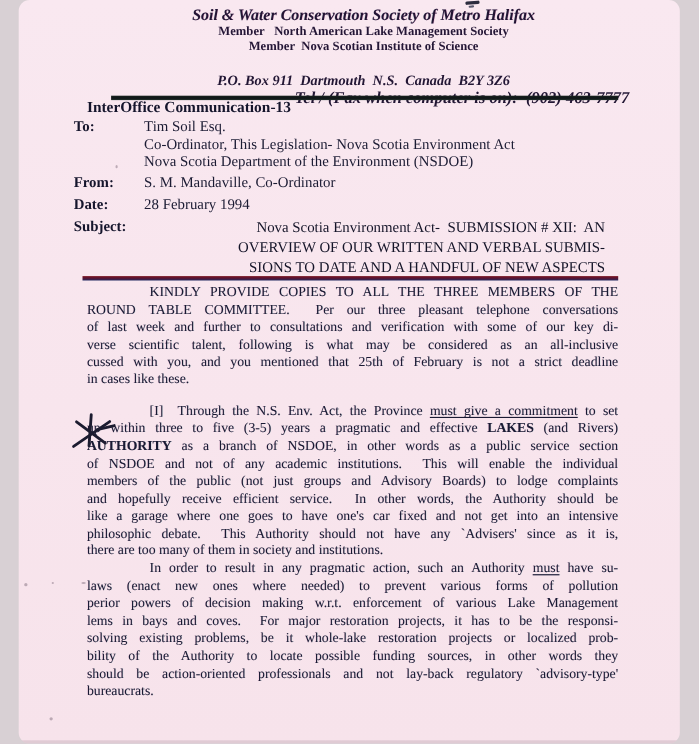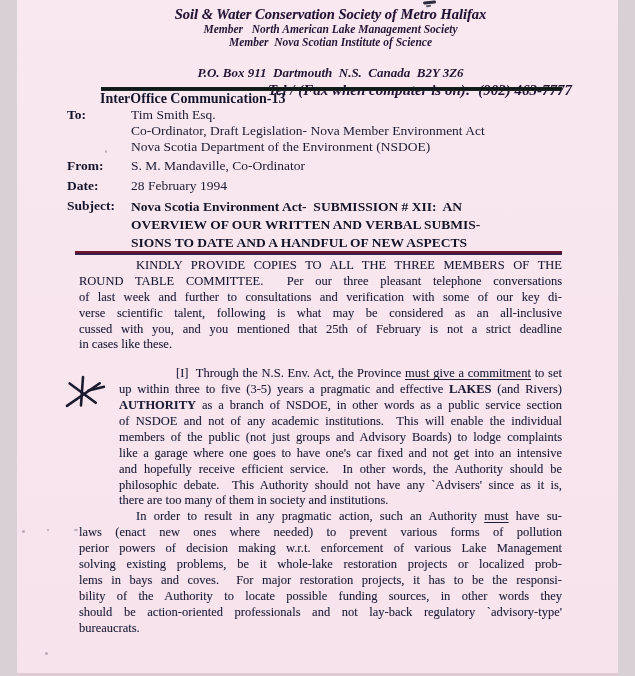--- a/index.html
+++ b/index.html
@@ -1,40 +1,40 @@
 <!DOCTYPE html>
 <html><head>
 <meta charset="utf-8">
 <style>
   html,body { margin:0; padding:0; }
   body { background:#d8d0d4; font-family:"Liberation Serif", serif; }
   .page {
     position:relative; width:601px; height:676px; margin:0 auto;
     background:linear-gradient(180deg,#f9e8f0 0%,#f8e5ed 55%,#f7e3eb 100%);
-    color:#1b1b33; overflow:hidden;
+    color:#1b1b33; overflow:hidden;border-radius:10px;
   }
   
   .letterhead { position:absolute; left:62px; top:6px; width:483px; text-align:center; padding-left:10px; }
   .org-name  { font-size:14.5px; line-height:17px; font-weight:bold; font-style:italic; color:#221433;
                text-shadow:0.4px 0 rgba(180,0,120,.22), -0.4px 0 rgba(0,140,140,.18); }
-  .member    { font-size:11.5px; line-height:13px; font-weight:bold; font-style:italic; color:#241636; }
+  .member    { font-size:11.5px; line-height:13px; font-weight:bold; color:#241636; }
   .address   { font-size:13px; line-height:15px; font-weight:bold; font-style:italic; margin-top:16px; color:#221634; }
   .telline   { font-size:15px; line-height:14px; font-weight:bold; font-style:italic; text-align:right; margin-top:3px; color:#221634; }
   .rule-top  { position:absolute; left:84px; top:87px; width:461px; height:3.5px;
                background:linear-gradient(180deg,#19231f 0%,#0e1416 55%,#24322c 100%); }
   
-  .doc-title { position:absolute; left:62px; top:91px; font-size:14px; font-weight:bold; color:#15152c;margin-left:21px; }
+  .doc-title { position:absolute; left:62px; top:91px; font-size:14px; font-weight:bold; color:#15152c; }
   .fields    { position:absolute; left:50px; top:107px; width:483px; }
   .field-row { position:relative; }
   .field-label { position:absolute; left:0; top:0; font-weight:bold; font-size:13.5px; line-height:16px; color:#15152c; }
   .field-value { margin-left:64px; font-size:13.5px; line-height:16px; }
   .row-from { margin-top:3px; }
   .row-date { margin-top:4px; }
   .row-subject { margin-top:4px; }
-  .row-subject .field-value { font-weight:bold; line-height:18px; color:#141428; }
+  .row-subject .field-value { font-weight:normal; line-height:18px; color:#141428;text-align:right; }
   .rule-mid  { position:absolute; left:58px; top:251px; width:487px; height:4px;
                background:linear-gradient(180deg,#7c1622 0%,#5c1230 45%,#232a60 100%); }
   
   .bodytext  { position:absolute; left:62px; top:258px; width:483px; font-size:12.5px; color:#1a1a33;
                text-shadow:0.4px 0 rgba(0,150,150,.16), -0.4px 0 rgba(190,0,110,.13); }
   .bline { line-height:15.9px; height:15.9px; overflow:hidden; text-align:justify; text-align-last:justify; }
   .bline.first { text-indent:57px; }
   .bline.last  { text-align:justify; text-align-last:left; }
   .b { font-weight:bold; }
   .u { text-decoration:underline; text-underline-offset:2px; }
@@ -58,22 +58,22 @@
     <div class="telline">Tel / (Fax when computer is on):&nbsp; (902) 463-7777</div>
   </div>
 
   <div class="rule-top"></div>
 
   <div class="doc-title">InterOffice Communication-13</div>
   <div class="fields" id="fields">
       <div class="field-row row-to">
         <div class="field-label">To:</div>
         <div class="field-value">
-          <div class="field-line">Tim Smith Esq.</div>
-          <div class="field-line">Co-Ordinator, Draft Legislation- Nova Member Environment Act</div>
+          <div class="field-line">Tim Soil Esq.</div>
+          <div class="field-line">Co-Ordinator, This Legislation- Nova Scotia Environment Act</div>
           <div class="field-line">Nova Scotia Department of the Environment (NSDOE)</div>
         </div>
       </div>
       <div class="field-row row-from">
         <div class="field-label">From:</div>
         <div class="field-value">
           <div class="field-line">S. M. Mandaville, Co-Ordinator</div>
         </div>
       </div>
       <div class="field-row row-date">
@@ -96,37 +96,37 @@
 
   <div class="bodytext" id="bodytext">
       <div class="para">
         <div class="bline first"><span class="">KINDLY PROVIDE COPIES TO ALL THE THREE MEMBERS OF THE</span></div>
         <div class="bline"><span class="">ROUND TABLE COMMITTEE.&nbsp; Per our three pleasant telephone conversations</span></div>
         <div class="bline"><span class="">of last week and further to consultations and verification with some of our key di-</span></div>
         <div class="bline"><span class="">verse scientific talent, following is what may be considered as an all-inclusive</span></div>
         <div class="bline"><span class="">cussed with you, and you mentioned that 25th of February is not a strict deadline</span></div>
         <div class="bline last"><span class="">in cases like these.</span></div>
       </div>
-      <div class="para" style="margin-top: 13px; margin-left: 40px;">
+      <div class="para" style="margin-top: 13px;">
         <div class="bline first"><span class="">[I]&nbsp; Through the N.S. Env. Act, the Province </span><span class="u">must give a commitment</span><span class=""> to set</span></div>
         <div class="bline"><span class="">up within three to five (3-5) years a pragmatic and effective </span><span class="b ">LAKES</span><span class=""> (and Rivers)</span></div>
         <div class="bline"><span class="b ">AUTHORITY</span><span class=""> as a branch of NSDOE, in other words as a public service section</span></div>
         <div class="bline"><span class="">of NSDOE and not of any academic institutions.&nbsp; This will enable the individual</span></div>
         <div class="bline"><span class="">members of the public (not just groups and Advisory Boards) to lodge complaints</span></div>
+        <div class="bline"><span class="">and hopefully receive efficient service.&nbsp; In other words, the Authority should be</span></div>
         <div class="bline"><span class="">like a garage where one goes to have one's car fixed and not get into an intensive</span></div>
-        <div class="bline"><span class="">and hopefully receive efficient service.&nbsp; In other words, the Authority should be</span></div>
         <div class="bline"><span class="">philosophic debate.&nbsp; This Authority should not have any `Advisers' since as it is,</span></div>
         <div class="bline last"><span class="">there are too many of them in society and institutions.</span></div>
       </div>
       <div class="para">
         <div class="bline first"><span class="">In order to result in any pragmatic action, such an Authority </span><span class="u">must</span><span class=""> have su-</span></div>
         <div class="bline"><span class="">laws (enact new ones where needed) to prevent various forms of pollution</span></div>
         <div class="bline"><span class="">perior powers of decision making w.r.t. enforcement of various Lake Management</span></div>
+        <div class="bline"><span class="">lems in bays and coves.&nbsp; For major restoration projects, it has to be the responsi-</span></div>
         <div class="bline"><span class="">solving existing problems, be it whole-lake restoration projects or localized prob-</span></div>
-        <div class="bline"><span class="">lems in bays and coves.&nbsp; For major restoration projects, it has to be the responsi-</span></div>
         <div class="bline"><span class="">bility of the Authority to locate possible funding sources, in other words they</span></div>
         <div class="bline"><span class="">should be action-oriented professionals and not lay-back regulatory `advisory-type'</span></div>
         <div class="bline last"><span class="">bureaucrats.</span></div>
       </div>
     </div>
 
   <div class="star">
     <svg width="44" height="40" viewBox="0 0 44 40">
       <g stroke="#1c1c30" stroke-width="2.6" stroke-linecap="round" fill="none">
         <path d="M23 3 L18 31"></path>

